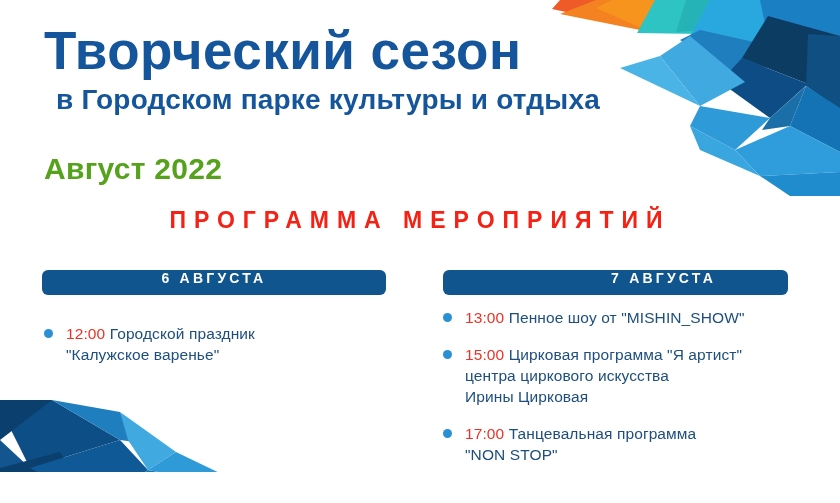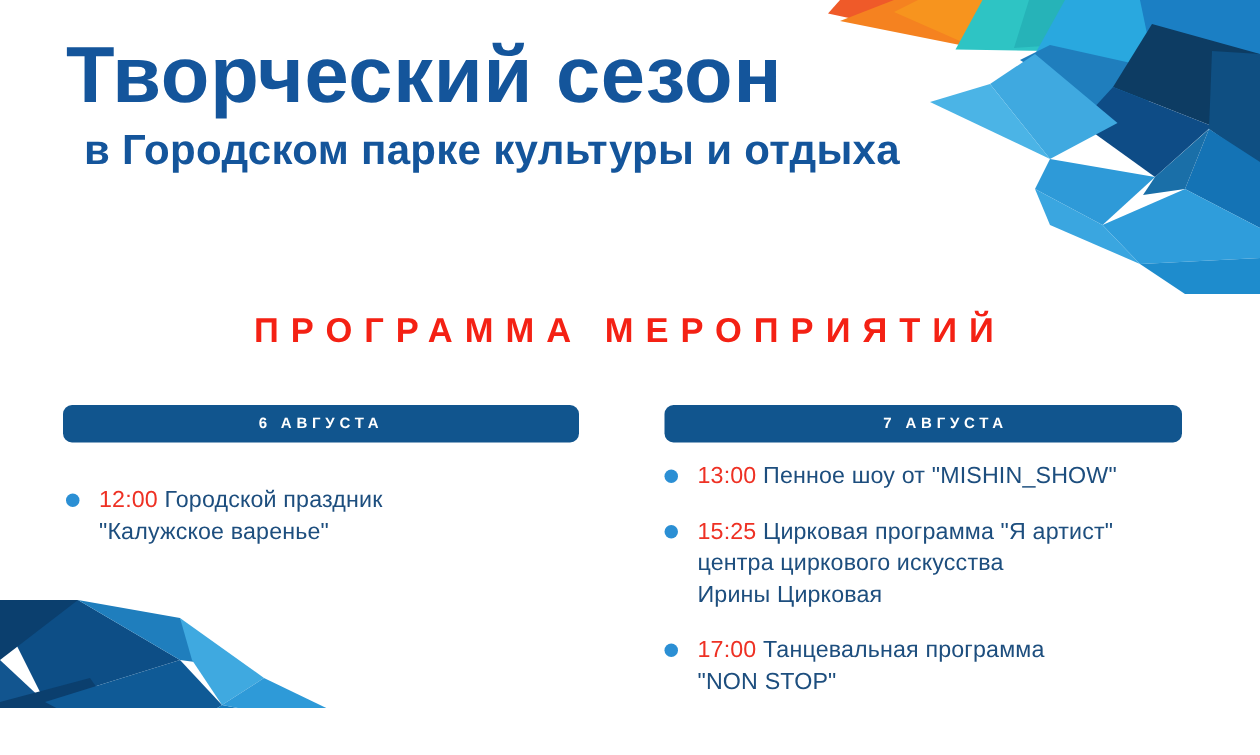--- a/index.html
+++ b/index.html
@@ -78,30 +78,30 @@
   }
 
   
   .day-bar {
     position: absolute;
     top: 270px;
     height: 25px;
     background: #11558e;
     border-radius: 6px;
     color: #ffffff;
-    font-size: 10px;
+    font-size: 14px;
     font-weight: bold;
     letter-spacing: 3.2px;
     display: flex;
-    align-items: center;
+    align-items: flex-start;
     justify-content: center;
     box-sizing: border-box;
   }
   .day-bar.left  { left: 42px;  width: 344px; }
-  .day-bar.right { left: 443px; width: 345px; justify-content: flex-end; padding-right: 116px; }
+  .day-bar.right { left: 443px; width: 345px; justify-content: flex-end; padding-right: 72px; }
 
   
   .column {
     position: absolute;
     top: 307px;
   }
   .column.left  { left: 44px;  width: 370px; margin-top: 16px; }
   .column.right { left: 443px; width: 385px; }
 
   .event {
@@ -170,20 +170,21 @@
     <polygon points="268,498 300,492 316,503 284,503" fill="#2ec4c4"></polygon>
     <polygon points="300,492 330,495 340,503 310,503" fill="#f58220"></polygon>
     <polygon points="316,503 330,495 344,503" fill="#f7941e"></polygon>
   </svg>
 
   <div class="headline-block">
     <div class="title-main">Творческий сезон</div>
     <div class="title-sub">в Городском парке культуры и отдыха</div>
   </div>
 
+  <div class="title-month">Август 2022</div>
 
   <div class="program-title">ПРОГРАММА МЕРОПРИЯТИЙ</div>
 
   <div class="day-bar left">
     <span>6 АВГУСТА</span>
   </div>
 
   <div class="column left">
 
     <div class="event">
@@ -203,21 +204,21 @@
   <div class="column right">
 
     <div class="event">
       <span class="bullet"></span>
       <span class="time">13:00 </span>
       <span class="desc">Пенное шоу от "MISHIN_SHOW"</span>
     </div>
 
     <div class="event">
       <span class="bullet"></span>
-      <span class="time">15:25 </span>
+      <span class="time">15:00 </span>
       <span class="desc">Цирковая программа "Я артист"</span><br>
       <span class="desc">центра циркового искусства</span><br>
       <span class="desc">Ирины Цирковая</span>
     </div>
 
     <div class="event">
       <span class="bullet"></span>
       <span class="time">17:00 </span>
       <span class="desc">Танцевальная программа</span><br>
       <span class="desc">"NON STOP"</span>

